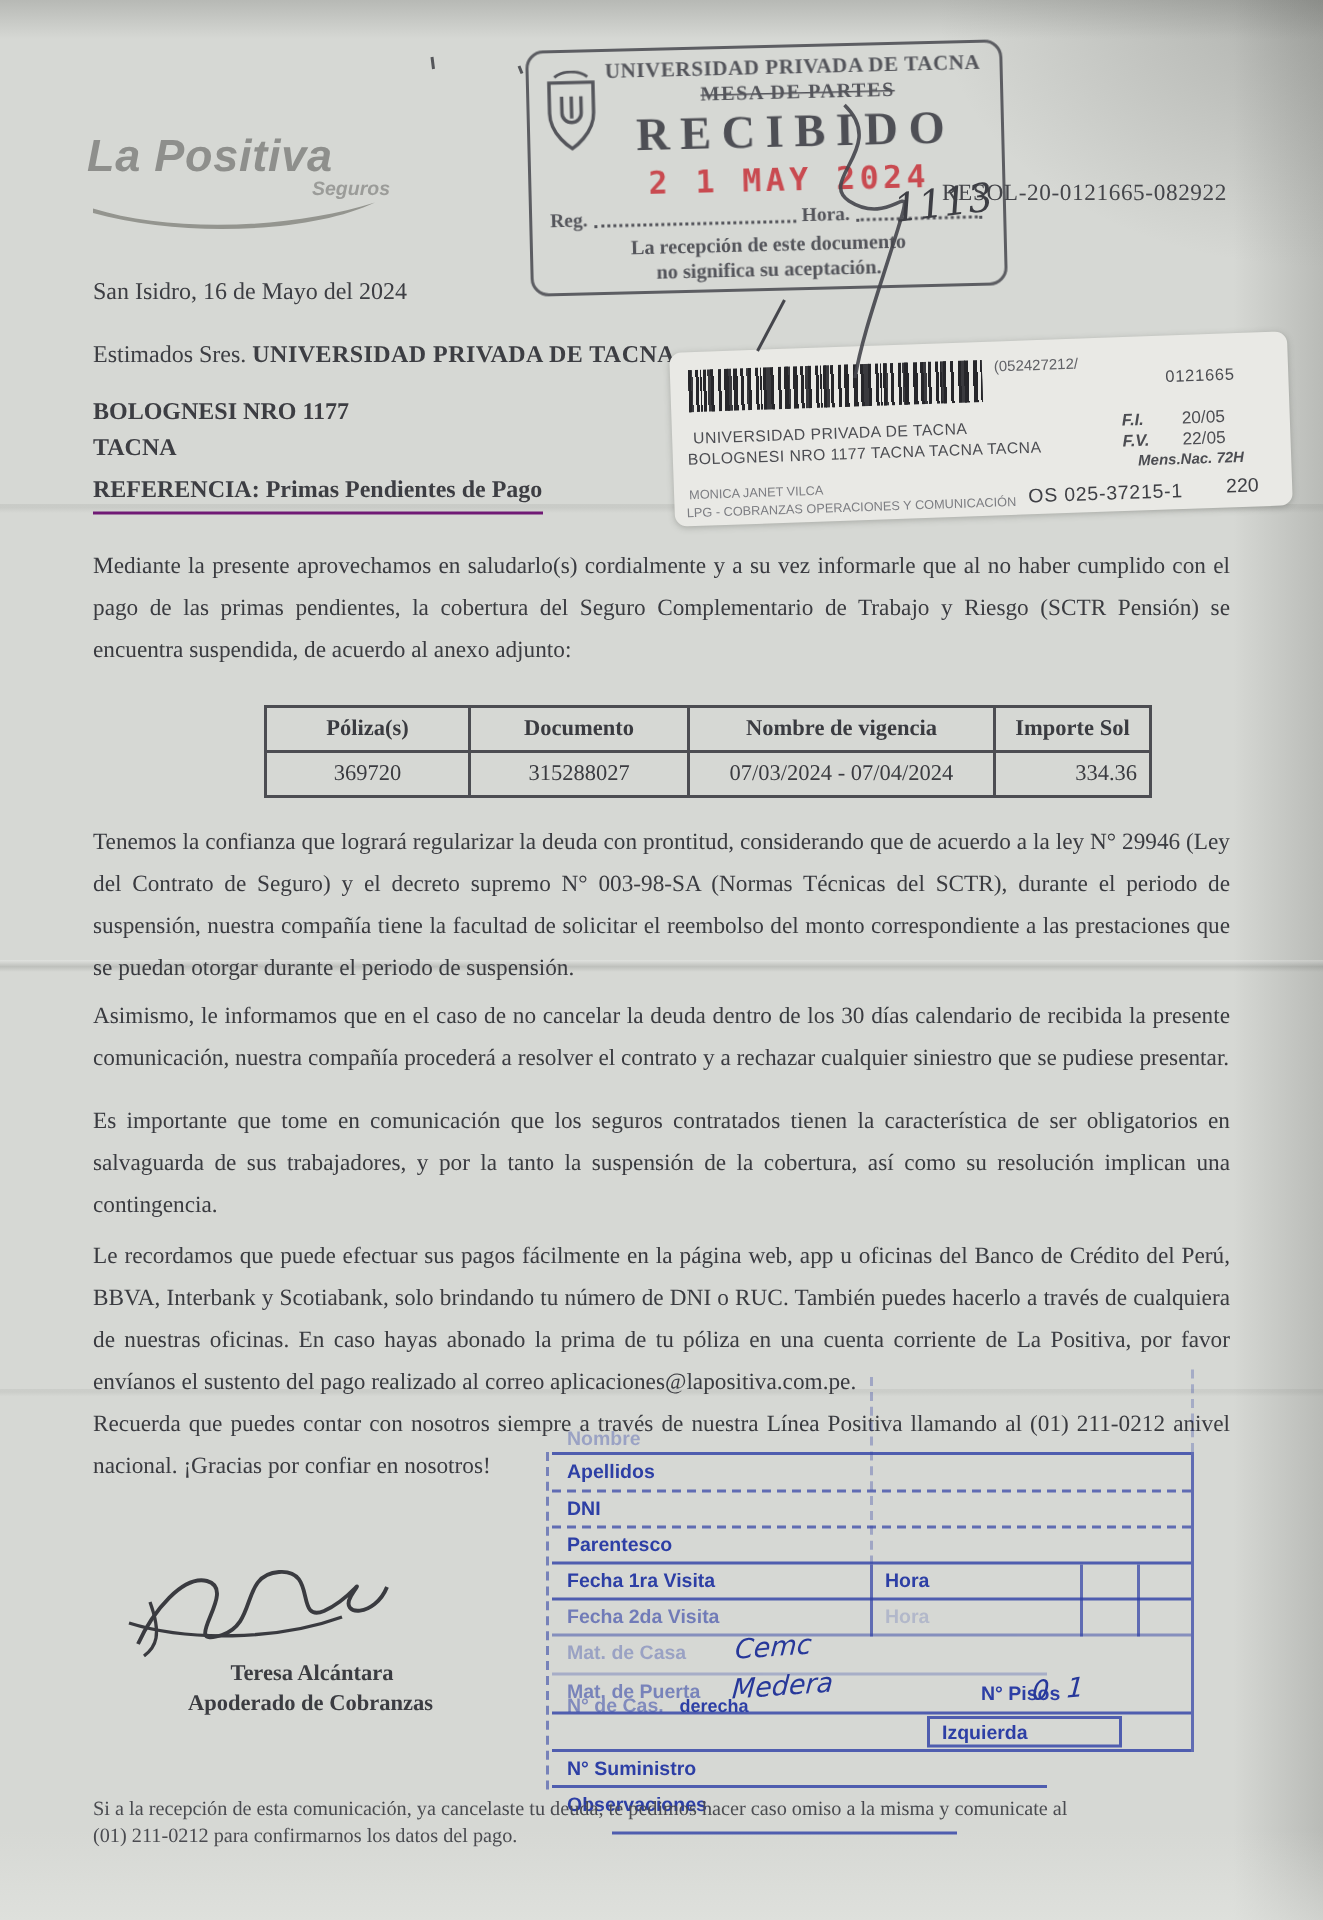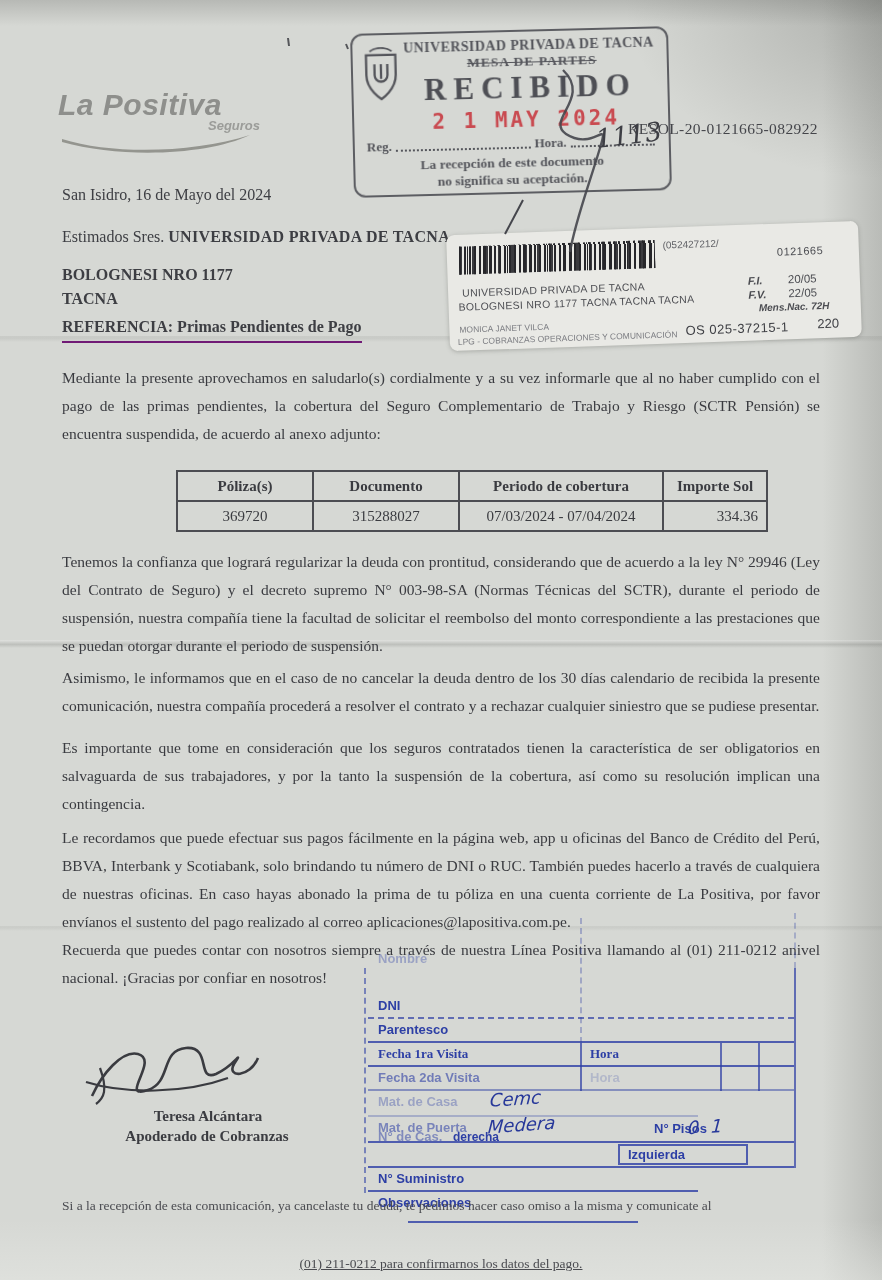--- a/index.html
+++ b/index.html
@@ -96,21 +96,21 @@
   #debt-table td{text-align:center;}
   #debt-table td.num{text-align:right;}
   #debt-table .c1{width:118px;} #debt-table .c2{width:128px;} #debt-table .c3{width:186px;} #debt-table .c4{width:86px;}
 
   
   #sig-name{left:88px;top:1108px;width:240px;text-align:center;font-size:15px;font-weight:bold;color:#3b3c41;}
   #sig-title{left:62px;top:1128px;width:290px;text-align:center;font-size:15px;font-weight:bold;color:#3b3c41;}
 
   
   #footer1{left:62px;top:1198px;width:758px;text-align:left;font-size:13.5px;color:#4a4b50;}
-  #footer2{left:62px;top:1256px;width:758px;text-align:center;font-size:13.5px;color:#4a4b50;text-decoration:underline;}
+  #footer2{left:62px;top:1216px;width:758px;font-size:13.5px;color:#4a4b50;}
 
   
   #vform{left:368px;top:948px;width:434px;height:262px;color:#2d3fa5;
     font-family:"Liberation Sans", sans-serif;font-size:13px;font-weight:bold;filter:blur(.2px);}
   .vrow{position:absolute;left:0;width:426px;box-sizing:border-box;padding:3px 0 0 10px;}
   .bsolid{border-bottom:2px solid rgba(45,63,165,.8);}
   .bdash{border-bottom:2px dashed rgba(45,63,165,.7);}
   .vline{position:absolute;width:0;border-left:2px solid rgba(45,63,165,.7);}
   .vline.dash{border-left-style:dashed;}
   .hand{position:absolute;font-family:"DejaVu Sans", sans-serif;font-style:italic;font-size:18px;font-weight:normal;
@@ -190,49 +190,52 @@
     <div class="abs stick-os2">220</div>
   </div>
 
   <div class="abs para" id="p1">Mediante la presente aprovechamos en saludarlo(s) cordialmente y a su vez informarle que al no haber cumplido con el pago de las primas pendientes, la cobertura del Seguro Complementario de Trabajo y Riesgo (SCTR Pensión) se encuentra suspendida, de acuerdo al anexo adjunto:</div>
 
   <table class="abs" id="debt-table">
     <tbody>
         <tr>
       <th class="c1">Póliza(s)</th>
       <th class="c2">Documento</th>
-      <th class="c3">Periodo de cobertura</th>
+      <th class="c3">Nombre de vigencia</th>
       <th class="c4">Importe Sol</th>
     </tr>
     <tr>
       <td>369720</td>
       <td>315288027</td>
       <td>07/03/2024 - 07/04/2024</td>
       <td class="num">334.36</td>
     </tr>
   </tbody>
     </table>
 
   <div class="abs para" id="p2">Tenemos la confianza que logrará regularizar la deuda con prontitud, considerando que de acuerdo a la ley N° 29946 (Ley del Contrato de Seguro) y el decreto supremo N° 003-98-SA (Normas Técnicas del SCTR), durante el periodo de suspensión, nuestra compañía tiene la facultad de solicitar el reembolso del monto correspondiente a las prestaciones que se puedan otorgar durante el periodo de suspensión.</div>
   <div class="abs para" id="p3">Asimismo, le informamos que en el caso de no cancelar la deuda dentro de los 30 días calendario de recibida la presente comunicación, nuestra compañía procederá a resolver el contrato y a rechazar cualquier siniestro que se pudiese presentar.</div>
-  <div class="abs para" id="p4">Es importante que tome en consideración que los seguros contratados tienen la característica de ser obligatorios en salvaguarda de sus trabajadores, y por la tanto la suspensión de la cobertura, así como su resolución implican una contingencia.</div>
+  <div class="abs para" id="p4">Es importante que tome en comunicación que los seguros contratados tienen la característica de ser obligatorios en salvaguarda de sus trabajadores, y por la tanto la suspensión de la cobertura, así como su resolución implican una contingencia.</div>
   <div class="abs para" id="p5">Le recordamos que puede efectuar sus pagos fácilmente en la página web, app u oficinas del Banco de Crédito del Perú, BBVA, Interbank y Scotiabank, solo brindando tu número de DNI o RUC. También puedes hacerlo a través de cualquiera de nuestras oficinas. En caso hayas abonado la prima de tu póliza en una cuenta corriente de La Positiva, por favor envíanos el sustento del pago realizado al correo aplicaciones@lapositiva.com.pe.</div>
   <div class="abs para" id="p6">Recuerda que puedes contar con nosotros siempre a través de nuestra Línea Positiva llamando al (01) 211-0212 anivel nacional. ¡Gracias por confiar en nosotros!</div>
 
   <div class="abs" id="vform">
     <div class="vrow faint" style="top:0;height:20px;">
       <span>Nombre</span>
     </div>
+    <div class="vrow bdash" style="top:20px;height:27px;border-top:2px solid rgba(45,63,165,.8);">
+      <span>Apellidos</span>
+    </div>
     <div class="vrow bdash" style="top:47px;height:24px;">
       <span>DNI</span>
     </div>
     <div class="vrow bsolid" style="top:71px;height:24px;">
       <span>Parentesco</span>
     </div>
-    <div class="vrow bsolid" style="top:95px;height:24px;font-family:Liberation Serif, serif;">
+    <div class="vrow bsolid" style="top:95px;height:24px;">
       <span>Fecha 1ra Visita</span>
       <span class="abs" style="left:222px;top:3px;">Hora</span>
     </div>
     <div class="vrow bsolid" style="top:119px;height:24px;opacity:.6;">
       <span>Fecha 2da Visita</span>
       <span class="abs faint" style="left:222px;top:3px;">Hora</span>
     </div>
     <div class="vrow bsolid faint" style="top:143px;height:26px;width:330px;">
       <span>Mat. de Casa</span>
     </div>

